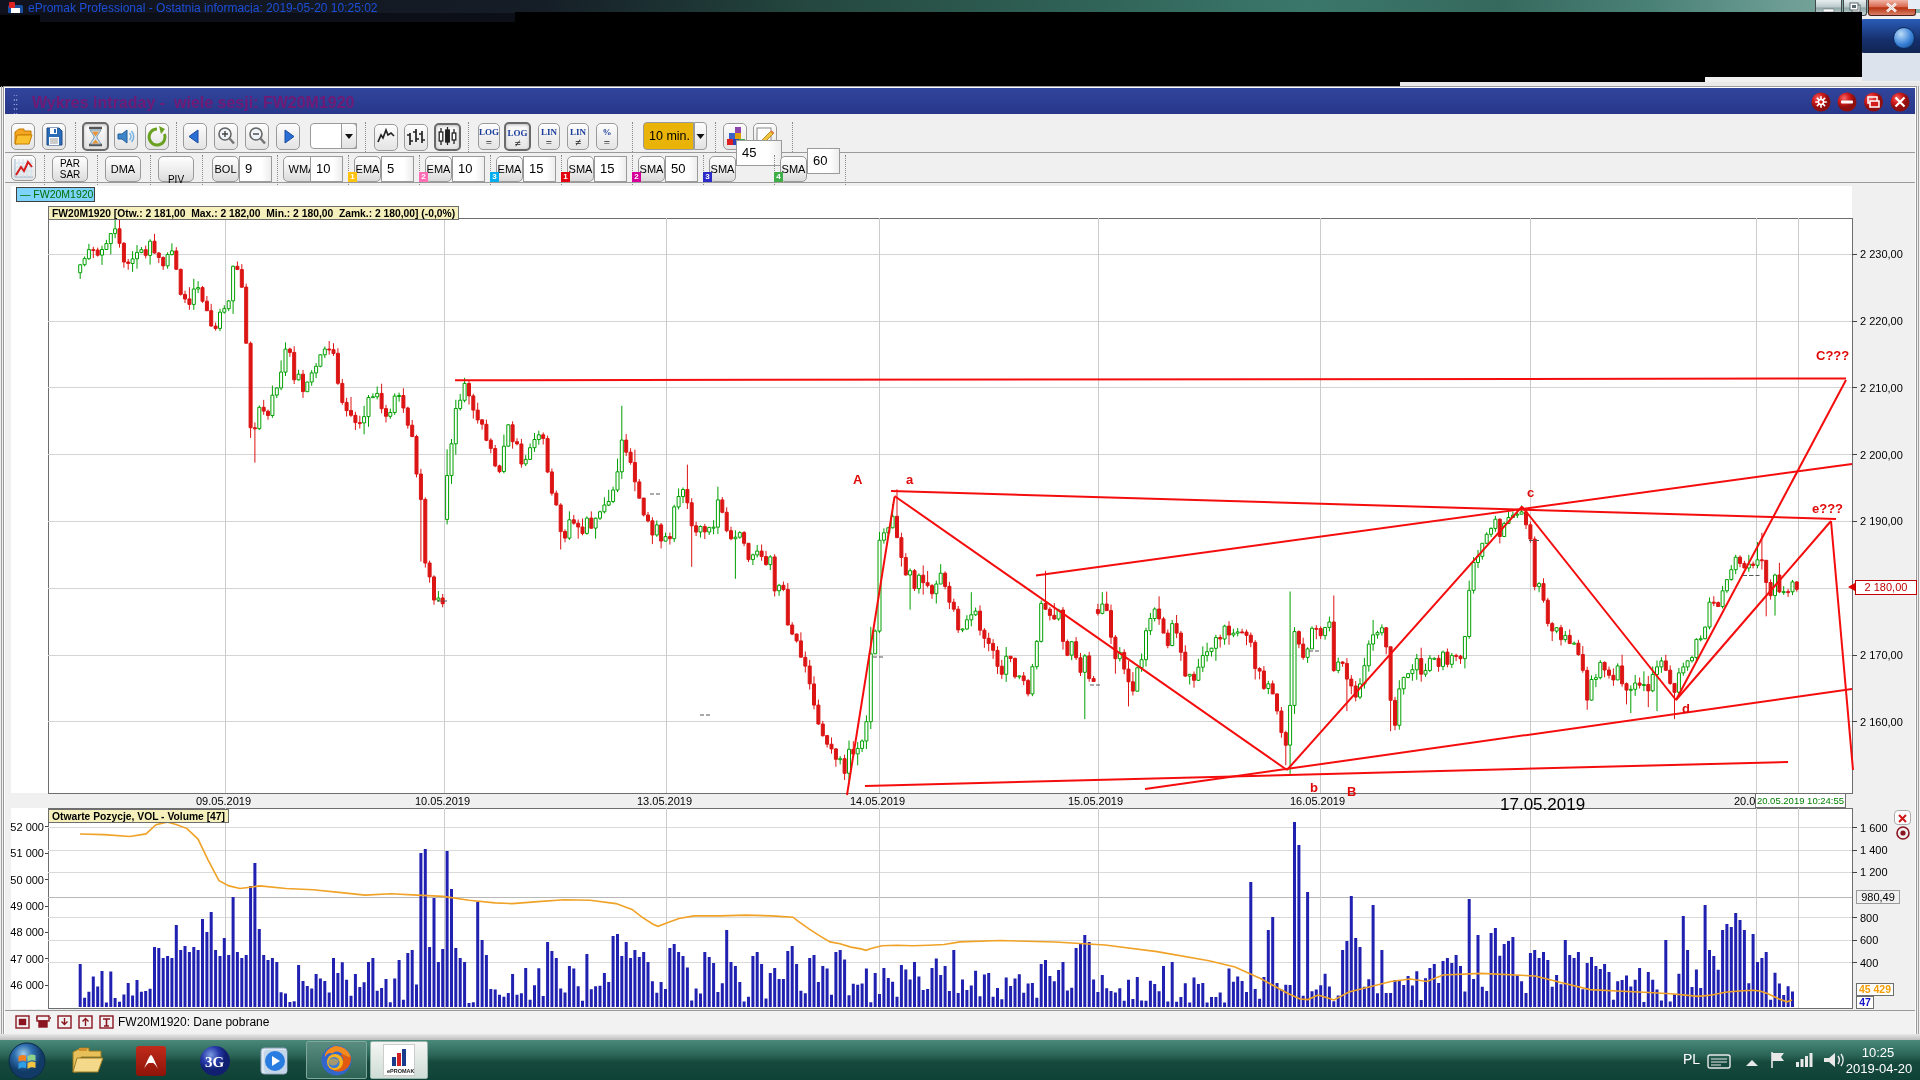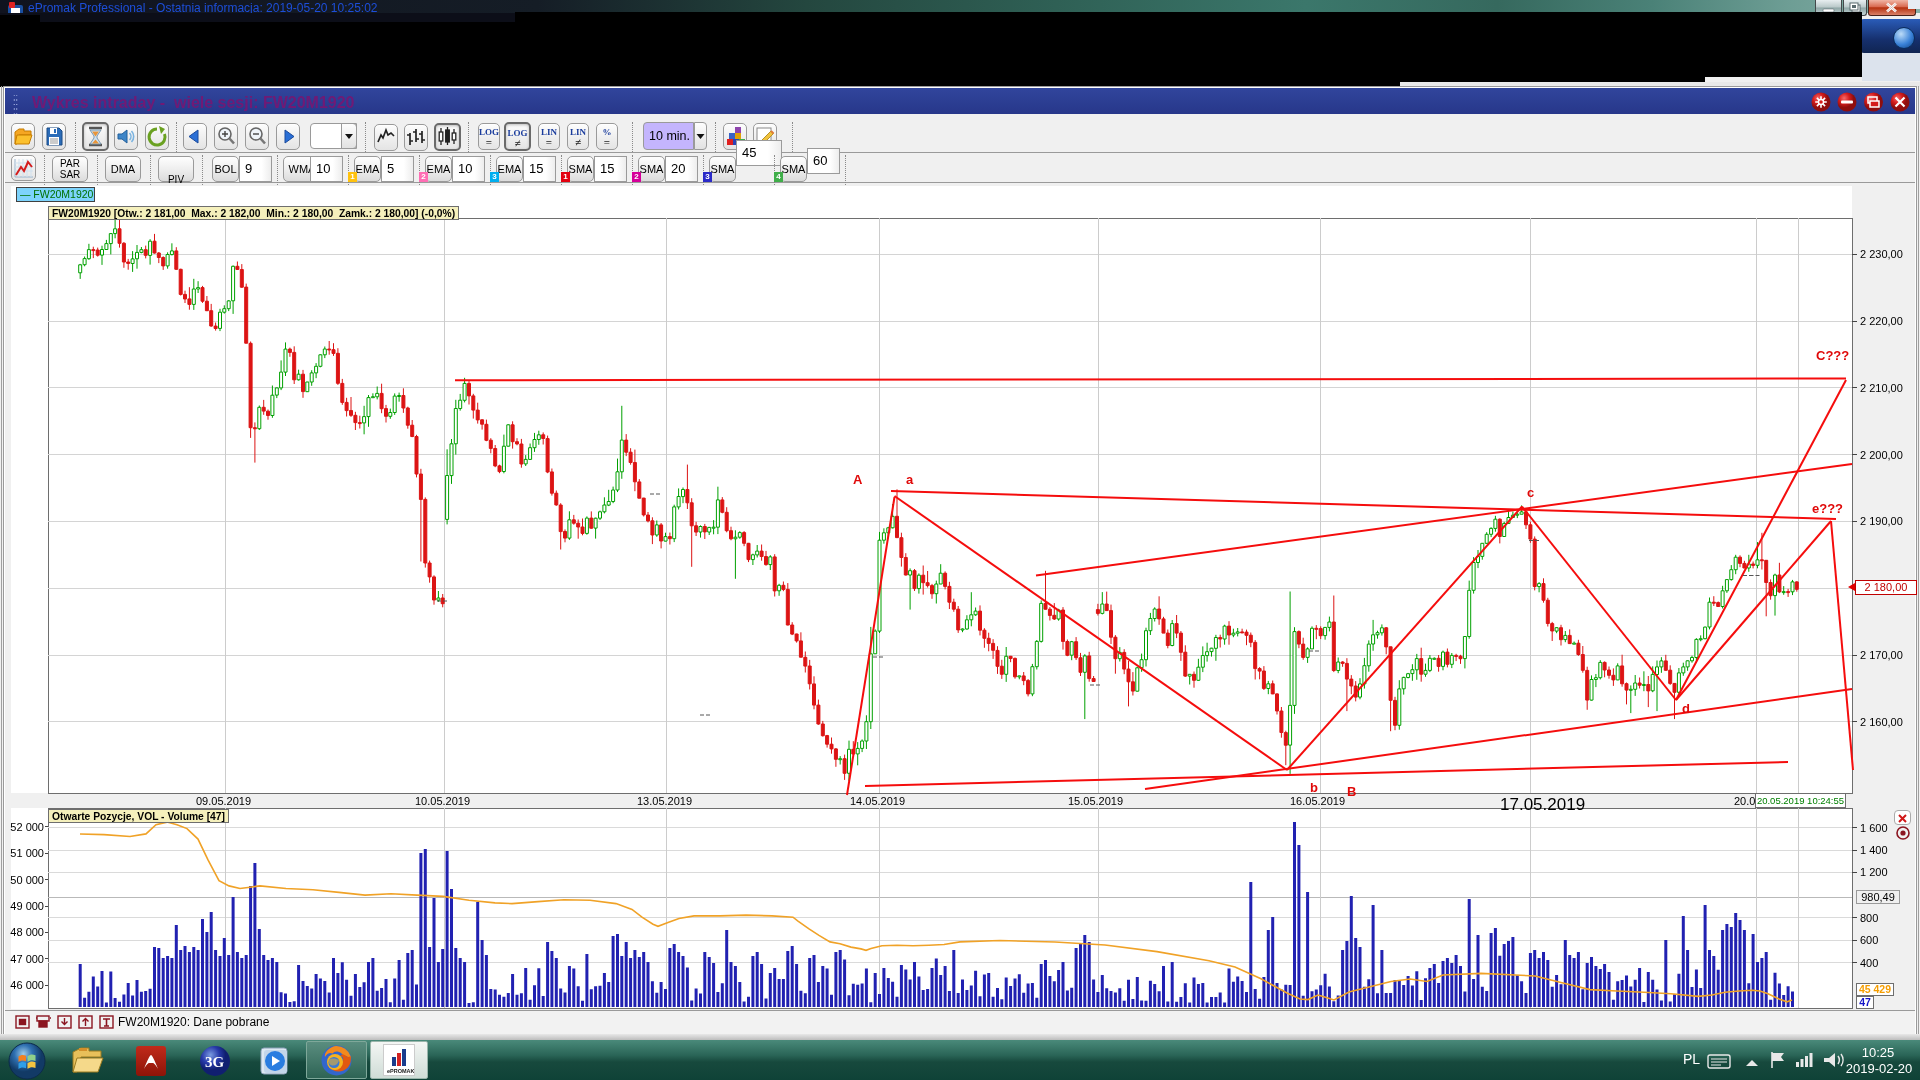--- a/index.html
+++ b/index.html
@@ -149,21 +149,21 @@
       </g>
     </svg></div>
 <div class="sep" style="left:468px;top:122px"></div>
 
 <div class="btn" style="left:478px;top:123px;width:22px;height:27px;font-family:'Liberation Serif',serif;font-size:9px;font-weight:bold;color:#1a3c9c;text-align:center;line-height:10px;padding-top:3px">LOG<br><span style="color:#222;font-size:11px">=</span></div>
 <div class="btn pressed" style="left:504px;top:122px;width:27px;height:29px;font-family:'Liberation Serif',serif;font-size:9px;font-weight:bold;color:#1a3c9c;text-align:center;line-height:10px;padding-top:4px">LOG<br><span style="color:#222;font-size:11px">≠</span></div>
 <div class="btn" style="left:538px;top:123px;width:22px;height:27px;font-family:'Liberation Serif',serif;font-size:9px;font-weight:bold;color:#1a3c9c;text-align:center;line-height:10px;padding-top:3px">LIN<br><span style="color:#222;font-size:11px">=</span></div>
 <div class="btn" style="left:567px;top:123px;width:22px;height:27px;font-family:'Liberation Serif',serif;font-size:9px;font-weight:bold;color:#1a3c9c;text-align:center;line-height:10px;padding-top:3px">LIN<br><span style="color:#222;font-size:11px">≠</span></div>
 <div class="btn" style="left:596px;top:123px;width:22px;height:27px;font-family:'Liberation Serif',serif;font-size:9px;font-weight:bold;color:#1a3c9c;text-align:center;line-height:10px;padding-top:3px">%<br><span style="color:#222;font-size:11px">=</span></div>
 <div class="sep" style="left:632px;top:122px"></div>
-<div class="abs" style="left:643px;top:122px;width:51px;height:28px;background:#c4b5fd;border:1px solid #9a9a9a;border-radius:4px 0 0 4px;font-size:12.5px;line-height:26px;padding-left:5px;white-space:nowrap">10 min.</div>
+<div class="abs" style="left:643px;top:122px;width:51px;height:28px;background:#eab308;border:1px solid #9a9a9a;border-radius:4px 0 0 4px;font-size:12.5px;line-height:26px;padding-left:5px;white-space:nowrap">10 min.</div>
 <div class="abs" style="left:694px;top:122px;width:13px;height:28px;background:linear-gradient(#fdfdfd,#e2e2e2);border:1px solid #9a9a9a;border-radius:0 4px 4px 0"><svg width="11" height="26">
       <path d="M1.5 11l4 5 4-5z" fill="#111"></path>
     </svg></div>
 <div class="sep" style="left:715px;top:122px"></div>
 <div class="btn" style="left:723px;top:123px"><svg width="22" height="25">
       <rect x="11" y="3" width="6" height="6" fill="#8e44ad"></rect>
       <rect x="5" y="9" width="6" height="6" fill="#3a62c8"></rect>
       <rect x="11" y="9" width="6" height="6" fill="#e3a008"></rect>
       <rect x="3" y="15" width="6" height="6" fill="#e02020"></rect>
       <rect x="9" y="15" width="6" height="6" fill="#2a43b8"></rect>
@@ -205,21 +205,21 @@
 <div class="sep" style="left:490px;top:155px"></div>
 <div class="lbtn" style="left:496px;top:156px;width:27px">EMA</div>
 <div class="fld" style="left:523px;top:156px;width:33px">15</div>
 <div class="badge" style="left:490px;top:172px;background:#00aeef">3</div>
 <div class="sep" style="left:561px;top:155px"></div>
 <div class="lbtn" style="left:567px;top:156px;width:27px">SMA</div>
 <div class="fld" style="left:594px;top:156px;width:33px">15</div>
 <div class="badge" style="left:561px;top:172px;background:#e3000f">1</div>
 <div class="sep" style="left:632px;top:155px"></div>
 <div class="lbtn" style="left:638px;top:156px;width:27px">SMA</div>
-<div class="fld" style="left:665px;top:156px;width:33px">20</div>
+<div class="fld" style="left:665px;top:156px;width:33px">50</div>
 <div class="badge" style="left:632px;top:172px;background:#d6009a">2</div>
 <div class="sep" style="left:703px;top:155px"></div>
 <div class="lbtn" style="left:709px;top:156px;width:27px">SMA</div>
 <div class="fld" style="left:736px;top:140px;width:46px">45</div>
 <div class="badge" style="left:703px;top:172px;background:#2a2ac8">3</div>
 <div class="sep" style="left:774px;top:155px"></div>
 <div class="lbtn" style="left:780px;top:156px;width:27px">SMA</div>
 <div class="fld" style="left:807px;top:148px;width:33px">60</div>
 <div class="badge" style="left:774px;top:172px;background:#3fae49">4</div>
 <div class="sep" style="left:845px;top:155px"></div>
@@ -483,13 +483,13 @@
         <rect x="5.5" y="9" width="3" height="8"></rect>
         <rect x="10" y="6" width="3" height="11"></rect>
         <rect x="14.5" y="3" width="3" height="14"></rect>
       </g>
     </svg></div>
 <div class="abs" style="left:1822px;top:1050px"><svg width="24" height="20">
       <path d="M2 8h5l6-5v14l-6-5H2z" fill="#e8e8e8"></path>
       <path d="M16 6a7 7 0 010 8M19 4a10 10 0 010 12" stroke="#e8e8e8" stroke-width="1.5" fill="none"></path>
     </svg></div>
 <div class="abs" style="left:1848px;top:1045px;width:60px;font-size:13px;color:#fff;text-align:center">10:25</div>
-<div class="abs" style="left:1842px;top:1061px;width:74px;font-size:13px;color:#fff;text-align:center">2019-02-20</div>
+<div class="abs" style="left:1842px;top:1061px;width:74px;font-size:13px;color:#fff;text-align:center">2019-04-20</div>
 
 </body></html>

